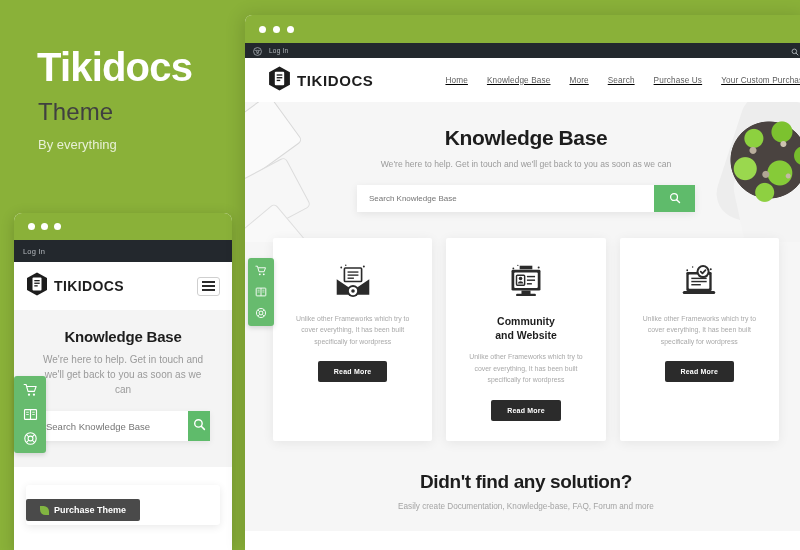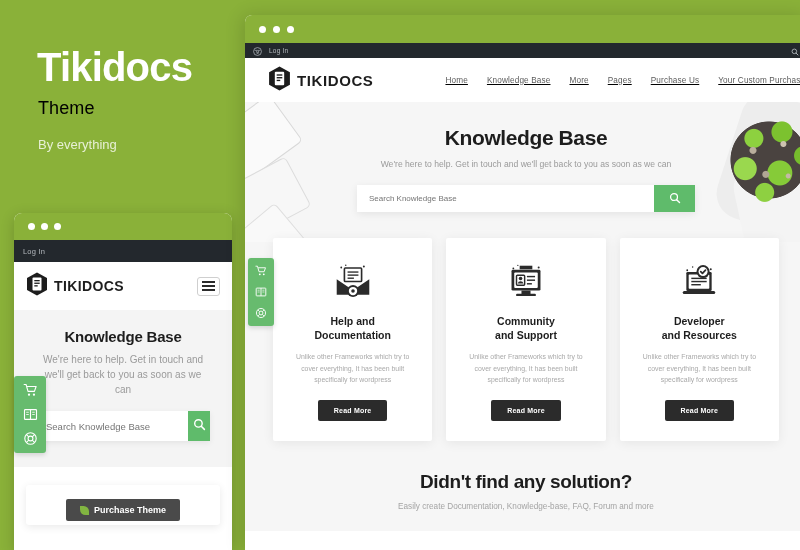--- a/index.html
+++ b/index.html
@@ -17,21 +17,21 @@
     background: #8AB139;
     overflow: hidden;
   }
   #promo-title {
     position: absolute; left: 37px; top: 47px;
     font-size: 40px; font-weight: bold; color: #ffffff;
     letter-spacing: -0.8px; line-height: 1;
   }
   #promo-subtitle {
     position: absolute; left: 38px; top: 98px;
-    font-size: 18px; font-weight: 300; color: #000000;
+    font-size: 24px; font-weight: 300; color: #404040;
     letter-spacing: 0.1px;
   }
   #promo-author {
     position: absolute; left: 38px; top: 137px;
     font-size: 13px; font-weight: 400; color: #e8f0d6;
   }
 
   
   #mobile-mock {
     position: absolute; left: 14px; top: 213px;
@@ -75,21 +75,21 @@
   }
   #mobile-searchbar input {
     flex: 1; border: 0; background: #fff; font-size: 9.5px; color: #9a9a9a;
     padding: 0 10px; font-family: "Liberation Sans", sans-serif; outline: none;
   }
   #mobile-searchbar .sbtn {
     width: 45px; background: #5FBB6B; display:flex; align-items:center; justify-content:center;
   }
   #mobile-footer-card {
     margin: 18px 12px 0; background: #fff; border-radius: 3px;
-    box-shadow: 0 2px 8px rgba(0,0,0,0.09); padding: 14px 0 0; text-align: center; height: 40px;
+    box-shadow: 0 2px 8px rgba(0,0,0,0.09); padding: 14px 0 0; text-align: left; height: 40px;
   }
   #purchase-btn {
     display: inline-flex; align-items: center; gap: 5px;
     background: #4a4a4a; color: #fff; font-size: 9px; font-weight: bold;
     padding: 6px 14px; border-radius: 2px;
   }
   .leaf { width: 9px; height: 9px; background: #82b541; border-radius: 0 60% 0 60%; }
 
   
   .side-tabs {
@@ -357,21 +357,21 @@
           <rect x="8.3" y="13.2" width="3.4" height="1.3" fill="#1d1d1d"></rect>
         </svg>
       </span>
       <span class="brand-name">TIKIDOCS</span>
     </div>
 
     <nav id="main-nav">
       <a href="#">Home</a>
       <a href="#">Knowledge Base</a>
       <a href="#">More</a>
-      <a href="#">Pages</a>
+      <a href="#">Search</a>
       <a href="#">Purchase Us</a>
       <a href="#">Your Custom Purchase</a>
 
     </nav>
   </div>
 
   <div id="hero">
     <div class="deco" id="deco-clip1"></div>
     <div class="deco" id="deco-clip2"></div>
     <div class="deco" id="deco-clip3"></div>
@@ -407,24 +407,20 @@
             <rect x="12.5" y="5.5" width="19" height="15" rx="1" fill="#fff" stroke="#2b2b2b" stroke-width="1.8"></rect>
             <line x1="16" y1="10" x2="28" y2="10" stroke="#2b2b2b" stroke-width="1.5"></line>
             <line x1="16" y1="13.4" x2="28" y2="13.4" stroke="#2b2b2b" stroke-width="1.5"></line>
             <line x1="16" y1="16.8" x2="23" y2="16.8" stroke="#2b2b2b" stroke-width="1.5"></line>
             <path d="M4 18 L22 30 L40 18 L40 35 L4 35 Z" fill="#2b2b2b"></path>
             <circle cx="22" cy="31" r="6.6" fill="#2b2b2b"></circle>
             <circle cx="22" cy="31" r="4.6" fill="#fff"></circle>
             <circle cx="22" cy="31" r="2" fill="#2b2b2b"></circle>
           </svg>
         </div>
-        <h3>
-          <span>Help and</span><br>
-          <span>Documentation</span>
-        </h3>
         <p>Unlike other Frameworks which try to cover everything, It has been built specifically for wordpress</p>
         <span class="read-more">Read More</span>
       </div>
 
       <div class="card">
         <div class="ico">
           <svg width="40" height="38" viewBox="0 0 44 42">
             <circle cx="8" cy="6" r="1" fill="#2b2b2b"></circle>
             <circle cx="36" cy="5" r="1.1" fill="#2b2b2b"></circle>
             <circle cx="13" cy="2.6" r=".8" fill="#2b2b2b"></circle>
@@ -436,21 +432,21 @@
             <path d="M12.8 22.6 a3.3 3.3 0 0 1 6.4 0 z" fill="#2b2b2b"></path>
             <line x1="23" y1="15" x2="32" y2="15" stroke="#2b2b2b" stroke-width="1.6"></line>
             <line x1="23" y1="19" x2="32" y2="19" stroke="#2b2b2b" stroke-width="1.6"></line>
             <line x1="23" y1="23" x2="28.5" y2="23" stroke="#2b2b2b" stroke-width="1.6"></line>
             <rect x="17" y="30.5" width="10" height="4" fill="#2b2b2b"></rect>
             <rect x="11" y="34" width="22" height="2.6" rx="1.3" fill="#2b2b2b"></rect>
           </svg>
         </div>
         <h3>
           <span>Community</span><br>
-          <span>and Support</span>
+          <span>and Website</span>
         </h3>
         <p>Unlike other Frameworks which try to cover everything, It has been built specifically for wordpress</p>
         <span class="read-more">Read More</span>
       </div>
 
       <div class="card">
         <div class="ico">
           <svg width="40" height="38" viewBox="0 0 44 42">
             <circle cx="9" cy="8" r="1" fill="#2b2b2b"></circle>
             <circle cx="35" cy="7" r="1.1" fill="#2b2b2b"></circle>
@@ -459,24 +455,20 @@
             <rect x="10.6" y="12.6" width="22.8" height="15.8" rx="0.8" fill="#fff"></rect>
             <line x1="13.5" y1="17" x2="30.5" y2="17" stroke="#2b2b2b" stroke-width="1.6"></line>
             <line x1="13.5" y1="20.5" x2="30.5" y2="20.5" stroke="#2b2b2b" stroke-width="1.6"></line>
             <line x1="13.5" y1="24" x2="24" y2="24" stroke="#2b2b2b" stroke-width="1.6"></line>
             <rect x="4" y="31" width="36" height="3.4" rx="1.7" fill="#2b2b2b"></rect>
             <circle cx="26.5" cy="9.5" r="7.2" fill="#2b2b2b"></circle>
             <circle cx="26.5" cy="9.5" r="5" fill="#fff"></circle>
             <path d="M23.9 9.6 l1.9 1.9 l3.4 -3.6" fill="none" stroke="#2b2b2b" stroke-width="1.9" stroke-linecap="round" stroke-linejoin="round"></path>
           </svg>
         </div>
-        <h3>
-          <span>Developer</span><br>
-          <span>and Resources</span>
-        </h3>
         <p>Unlike other Frameworks which try to cover everything, It has been built specifically for wordpress</p>
         <span class="read-more">Read More</span>
       </div>
 
     </div>
   </div>
 
   <div id="bottom-cta">
     <h2>Didn't find any solution?</h2>
     <p>Easily create Documentation, Knowledge-base, FAQ, Forum and more</p>

